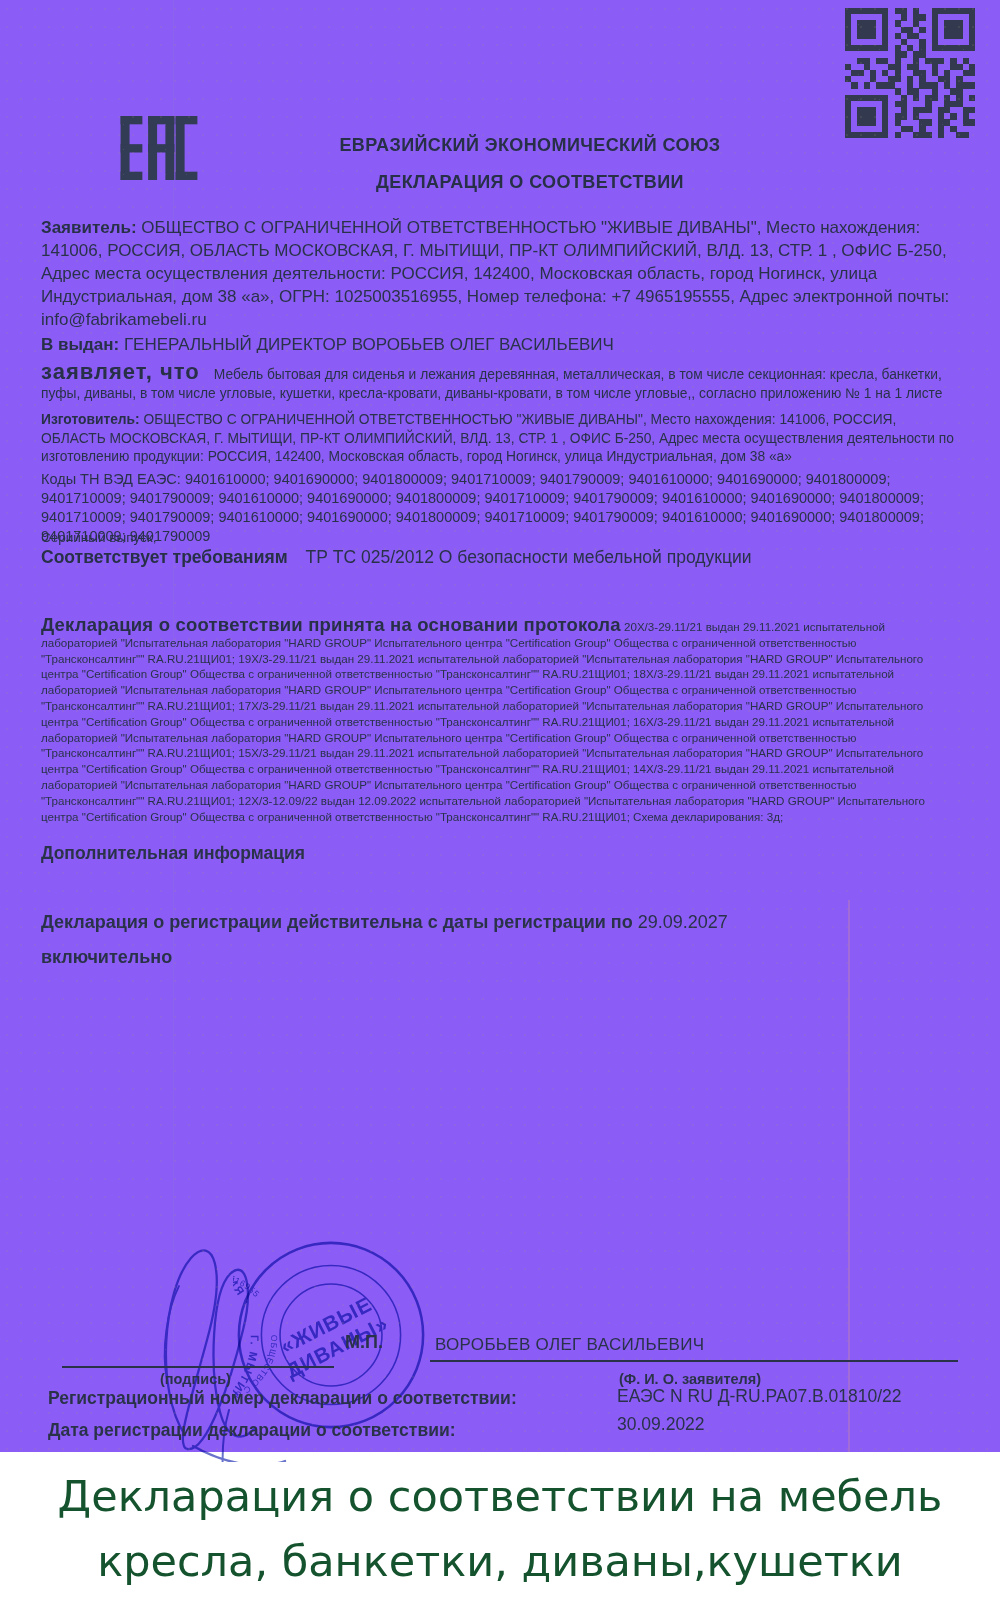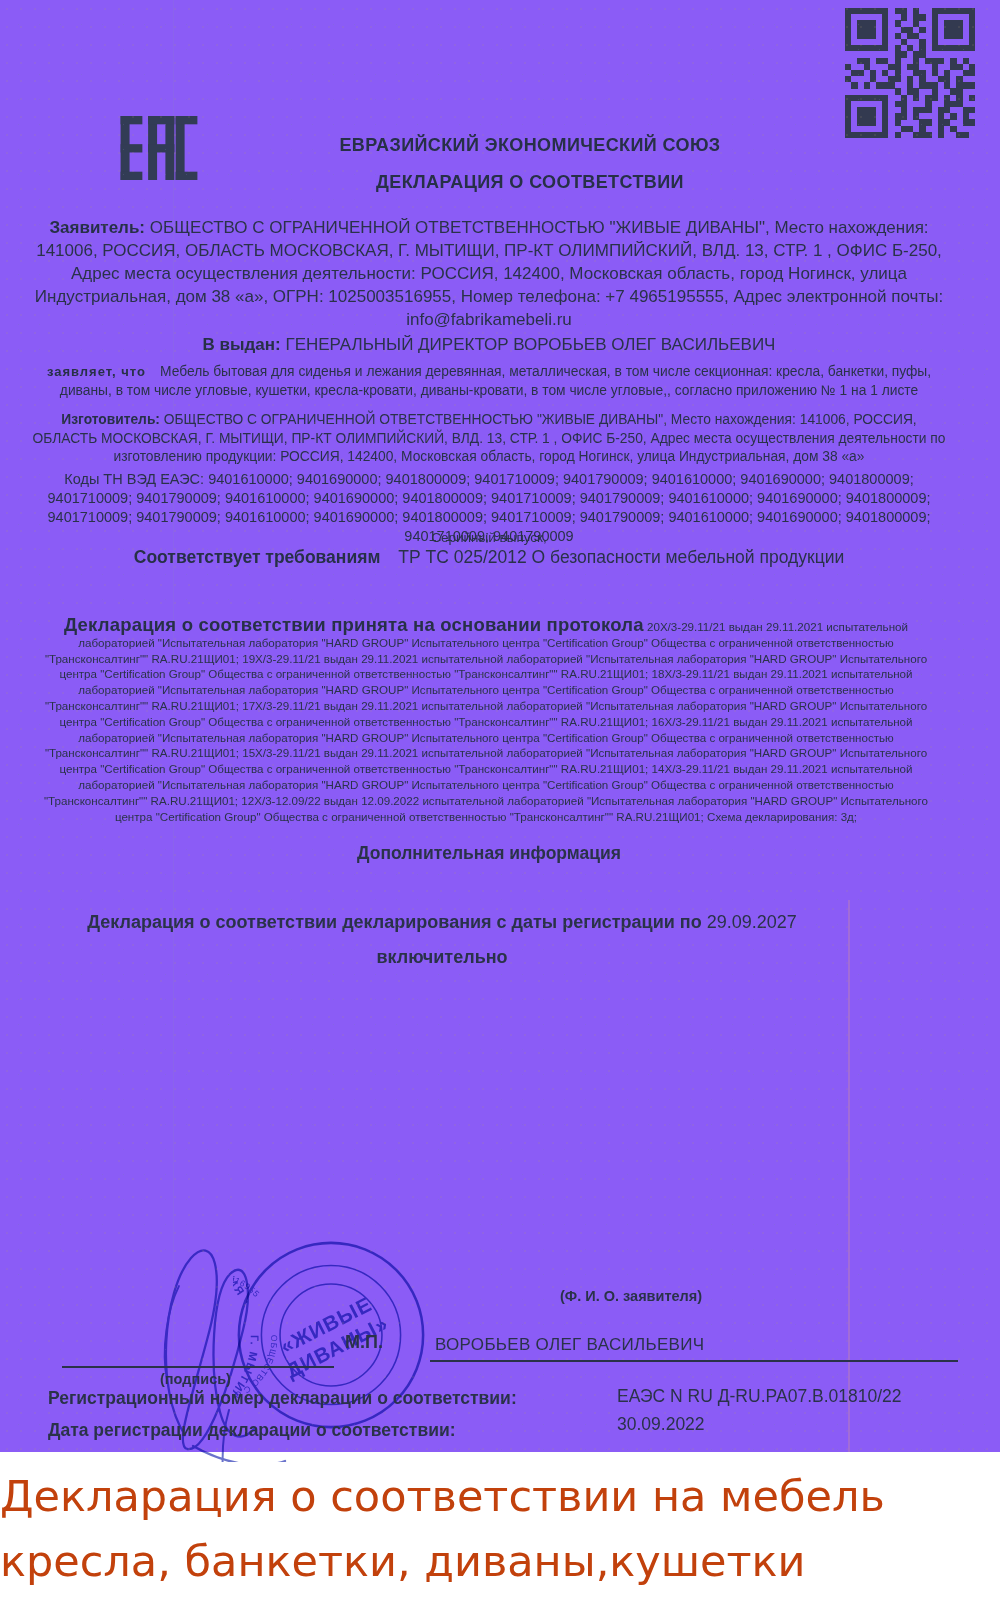--- a/index.html
+++ b/index.html
@@ -10,25 +10,25 @@
         background-image:radial-gradient(circle,rgba(176,148,112,.55) 0 .6px,transparent .8px),
                          radial-gradient(circle,rgba(120,132,176,.45) 0 .5px,transparent .7px);
         background-size:14px 18px,21px 25px;background-position:0 0,8px 12px;}
   .fold-a{position:absolute;left:173px;top:0;width:1px;height:1452px;background:rgba(140,145,175,.14);}
   .fold-b{position:absolute;left:848px;top:900px;width:2px;height:552px;background:rgba(222,150,140,.28);}
   .eac-logo{position:absolute;left:120px;top:116px;width:78px;height:64px;}
   .qr{position:absolute;left:845px;top:8px;width:130px;height:130px;}
   .hdr{position:absolute;left:110px;width:840px;text-align:center;font-weight:bold;
        font-size:18px;letter-spacing:.4px;color:#273047;}
   .hdr1{top:135px;} .hdr2{top:172px;}
-  .para{position:absolute;left:32px;width:914px;margin:0;text-align:center;}
+  .para{position:absolute;left:41px;width:914px;margin:0;}
   .p-applicant{top:216px;font-size:17px;line-height:23px;}
   .p-person{top:333px;font-size:17px;line-height:23px;}
   .p-declares{top:363px;font-size:13.8px;line-height:18.5px;}
-  .p-declares b{font-size:13px;letter-spacing:1px;margin-right:14px;}
+  .p-declares b{font-size:22px;letter-spacing:1px;margin-right:14px;}
   .p-manufacturer{top:411px;font-size:13.8px;line-height:18.5px;}
   .p-codes{top:470px;font-size:14.5px;line-height:19px;}
   .p-serial{top:530px;font-size:13.5px;}
   .p-req{top:547px;font-size:17.5px;}
   .p-req .val{margin-left:18px;margin-top:28px;}
   .p-basis{top:617px;width:908px;font-size:11.6px;line-height:15.8px;}
   .p-basis b{font-size:18.5px;letter-spacing:.2px;}
   .p-add{top:843px;font-size:17.5px;font-weight:bold;}
   .p-valid{top:905px;width:820px;font-size:18px;line-height:35px;font-weight:bold;}
   .p-valid .date{font-weight:normal;}
@@ -36,27 +36,27 @@
   .stamp{position:absolute;left:233px;top:1237px;width:196px;height:196px;
          mix-blend-mode:multiply;opacity:.88;}
   .signature{position:absolute;left:133px;top:1230px;width:230px;height:232px;
          mix-blend-mode:multiply;opacity:.9;}
   .mp{position:absolute;left:345px;top:1332px;font-size:18px;font-weight:bold;z-index:5;}
   .sig-line{position:absolute;height:2px;background:#2a3249;}
   .line-sign{left:62px;top:1366px;width:272px;}
   .line-name{left:430px;top:1360px;width:528px;}
   .under-cap{position:absolute;font-size:14.5px;font-weight:bold;}
   .cap-sign{left:160px;top:1371px;width:100px;}
-  .cap-name{left:560px;top:1288px;width:260px;text-align:left;}
+  .cap-name{left:560px;top:1371px;width:260px;text-align:center;}
   .name-line{position:absolute;left:435px;top:1335px;font-size:17px;letter-spacing:.3px;}
   .reg-label{position:absolute;left:48px;font-size:17.5px;font-weight:bold;}
   .reg-val{position:absolute;left:617px;font-size:17.5px;}
   .rl1{top:1388px;} .rv1{top:1386px;} .rl2{top:1420px;} .rv2{top:1414px;}
-  .caption{position:absolute;left:0;top:1464px;width:1000px;
-           font-family:"DejaVu Sans",sans-serif;font-size:43px;line-height:65px;color:#c2410c;}
+  .caption{position:absolute;left:0;top:1464px;width:1000px;text-align:center;
+           font-family:"DejaVu Sans",sans-serif;font-size:43px;line-height:65px;color:#14532d;}
 </style>
 </head>
 <body>
 
 <div class="page">
   <div class="scan">
     <div class="fold-a"></div>
     <div class="fold-b"></div>
 
     <svg class="eac-logo" viewBox="0 0 120 100" aria-hidden="true">
@@ -320,21 +320,21 @@
     <p class="para p-codes"><span>Коды ТН ВЭД ЕАЭС:</span> <span>9401610000; 9401690000; 9401800009; 9401710009; 9401790009; 9401610000; 9401690000; 9401800009; 9401710009; 9401790009; 9401610000; 9401690000; 9401800009; 9401710009; 9401790009; 9401610000; 9401690000; 9401800009; 9401710009; 9401790009; 9401610000; 9401690000; 9401800009; 9401710009; 9401790009; 9401610000; 9401690000; 9401800009; 9401710009; 9401790009</span></p>
 
     <p class="para p-serial">Серийный выпуск,</p>
 
     <p class="para p-req"><b>Соответствует требованиям</b><span class="val">ТР ТС 025/2012 О безопасности мебельной продукции</span></p>
 
     <p class="para p-basis"><b>Декларация о соответствии принята на основании протокола</b> <span>20Х/3-29.11/21 выдан 29.11.2021  испытательной лабораторией "Испытательная лаборатория "HARD GROUP" Испытательного центра "Certification Group" Общества с ограниченной ответственностью "Трансконсалтинг"" RA.RU.21ЩИ01; 19Х/3-29.11/21 выдан 29.11.2021  испытательной лабораторией "Испытательная лаборатория "HARD GROUP" Испытательного центра "Certification Group" Общества с ограниченной ответственностью "Трансконсалтинг"" RA.RU.21ЩИ01; 18Х/3-29.11/21 выдан 29.11.2021  испытательной лабораторией "Испытательная лаборатория "HARD GROUP" Испытательного центра "Certification Group" Общества с ограниченной ответственностью "Трансконсалтинг"" RA.RU.21ЩИ01; 17Х/3-29.11/21 выдан 29.11.2021  испытательной лабораторией "Испытательная лаборатория "HARD GROUP" Испытательного центра "Certification Group" Общества с ограниченной ответственностью "Трансконсалтинг"" RA.RU.21ЩИ01; 16Х/3-29.11/21 выдан 29.11.2021  испытательной лабораторией "Испытательная лаборатория "HARD GROUP" Испытательного центра "Certification Group" Общества с ограниченной ответственностью "Трансконсалтинг"" RA.RU.21ЩИ01; 15Х/3-29.11/21 выдан 29.11.2021  испытательной лабораторией "Испытательная лаборатория "HARD GROUP" Испытательного центра "Certification Group" Общества с ограниченной ответственностью "Трансконсалтинг"" RA.RU.21ЩИ01; 14Х/3-29.11/21 выдан 29.11.2021  испытательной лабораторией "Испытательная лаборатория "HARD GROUP" Испытательного центра "Certification Group" Общества с ограниченной ответственностью "Трансконсалтинг"" RA.RU.21ЩИ01; 12Х/3-12.09/22 выдан 12.09.2022  испытательной лабораторией "Испытательная лаборатория "HARD GROUP" Испытательного центра "Certification Group" Общества с ограниченной ответственностью "Трансконсалтинг"" RA.RU.21ЩИ01; Схема декларирования: 3д;</span></p>
 
     <p class="para p-add">Дополнительная информация</p>
 
-    <p class="para p-valid"><span>Декларация о соответствии декларирования с даты регистрации по</span> <span class="date">29.09.2027</span> <span>включительно</span></p>
+    <p class="para p-valid"><span>Декларация о регистрации действительна с даты регистрации по</span> <span class="date">29.09.2027</span> <span>включительно</span></p>
 
     <svg class="signature" viewBox="0 0 230 232" aria-hidden="true">
       <g fill="none" stroke="#5a64c6" stroke-width="2.3" stroke-linecap="round">
         <path d="M 52,205 C 22,160 30,60 58,28 C 80,4 94,38 74,110 C 58,170 42,215 54,219 C 74,223 98,150 110,100 C 120,60 114,28 97,44 C 79,62 76,140 87,182 C 94,208 108,213 121,199"></path>
         <path d="M 60,216 C 92,234 126,240 152,231"></path>
         <path d="M 96,180 C 86,215 88,260 100,300 C 104,313 108,320 112,326" stroke-width="2"></path>
         <path d="M 34,150 C 28,120 34,80 46,56" stroke-width="1.8"></path>
       </g>
     </svg>
 

